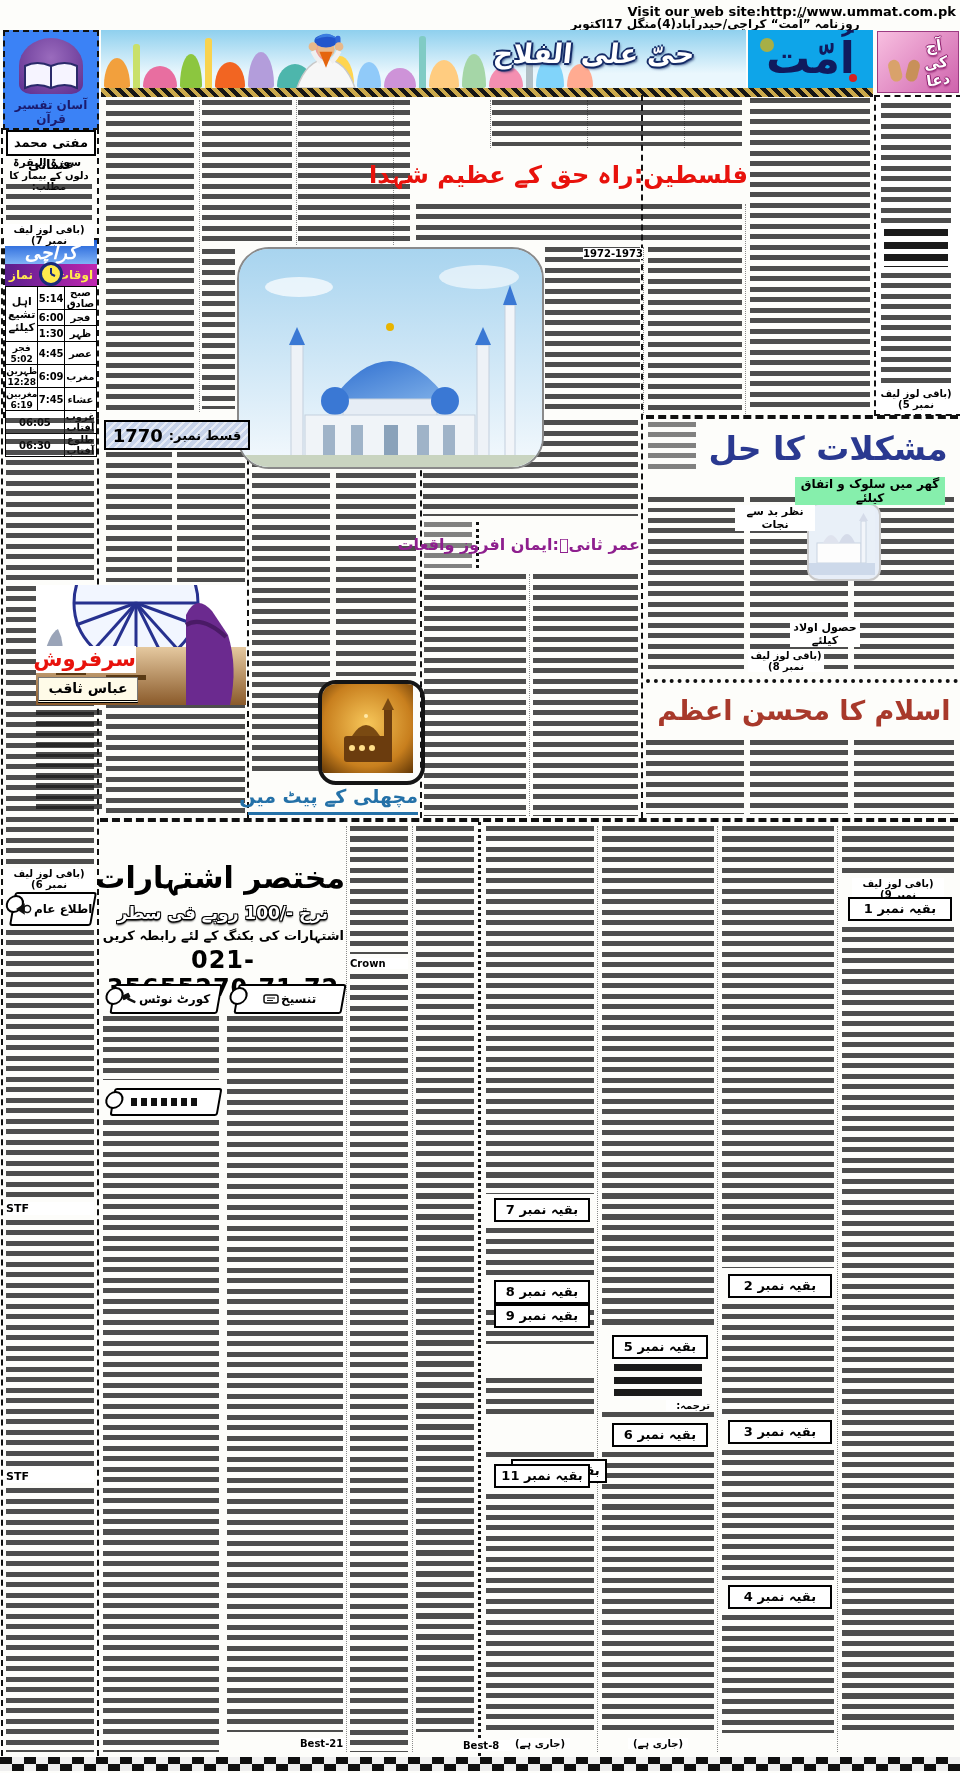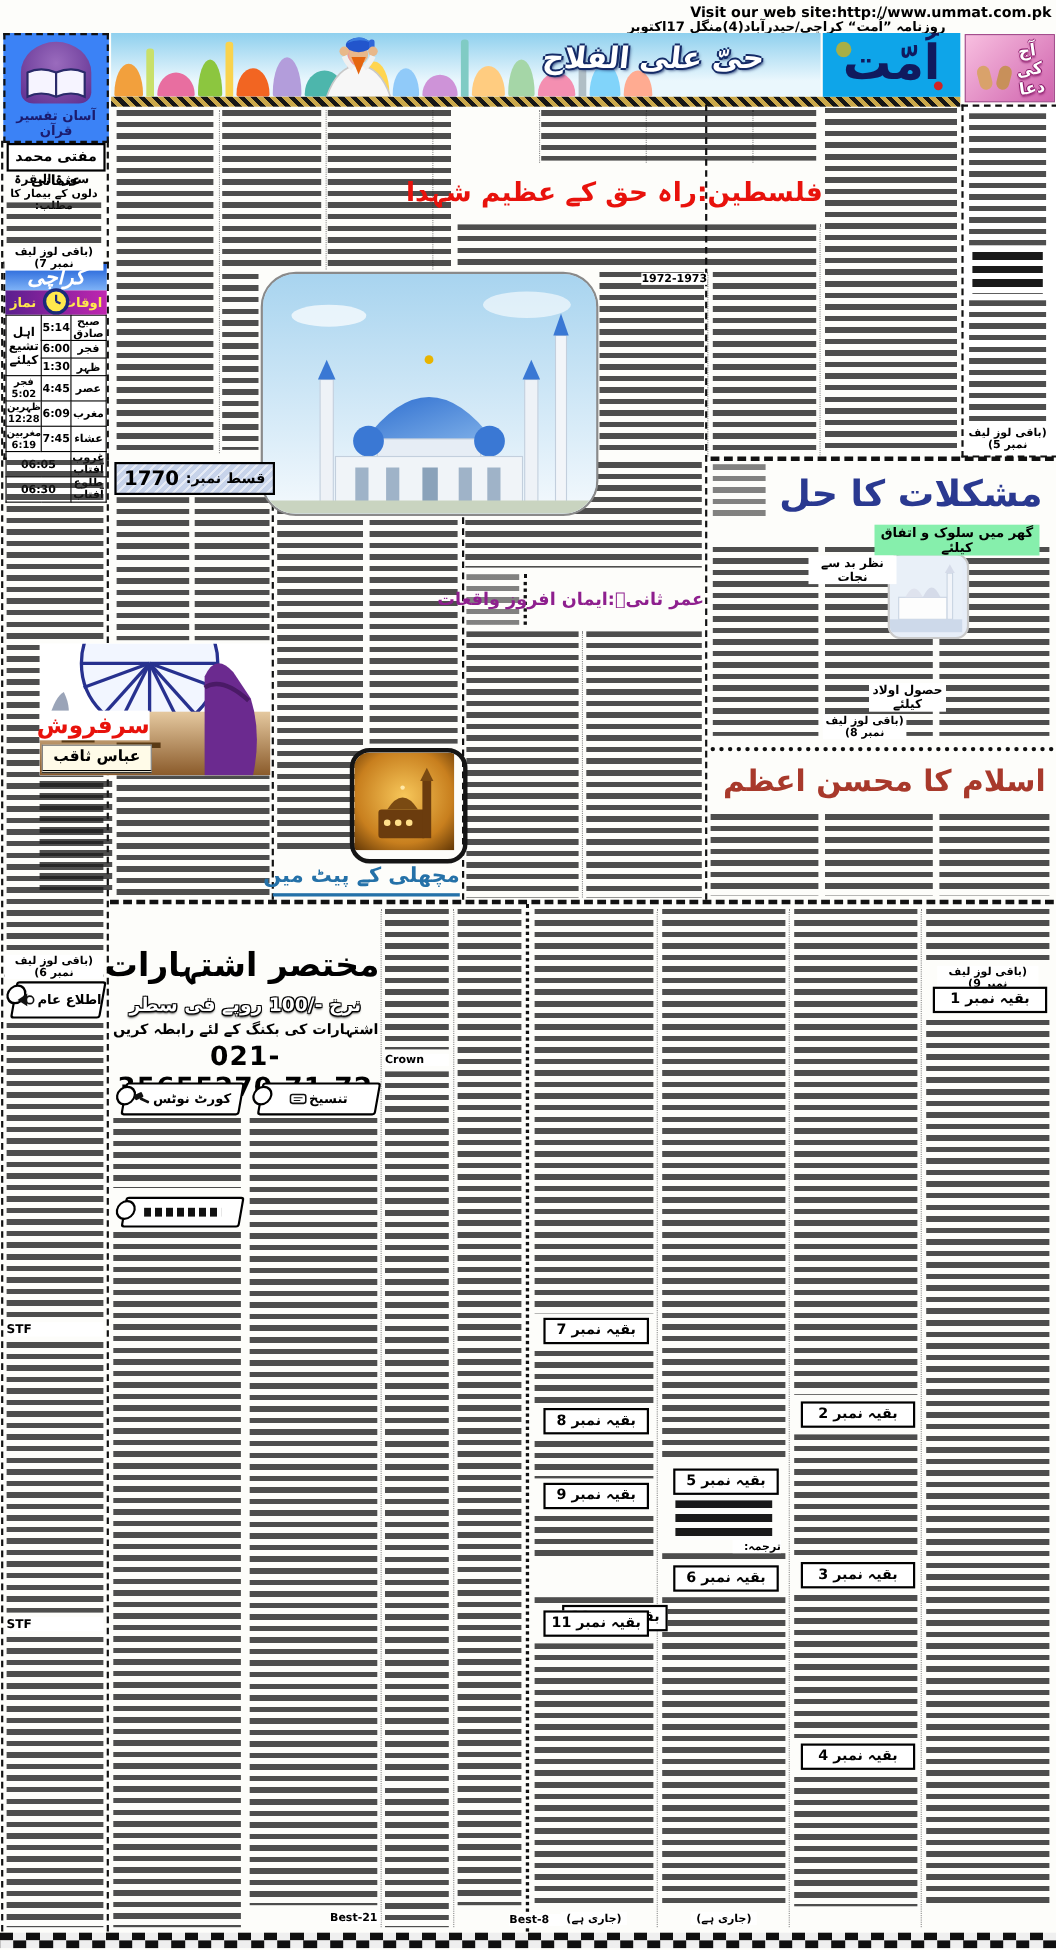--- a/index.html
+++ b/index.html
@@ -399,21 +399,21 @@
 <div class="sim" style="left:416px;top:826px;width:58px;height:906px;"></div>
 <div class="abs" style="left:416px;top:1740px;width:50px;font-weight:bold;font-size:10px;background:#fff;z-index:3;margin-left:47px;">Best-8</div>
 
 <div class="abs vdot3" style="left:478px;top:822px;height:934px;"></div>
 
 <div class="sim" style="left:486px;top:826px;width:108px;height:368px;"></div>
 <div class="baq" style="left:494px;top:1198px;width:92px;">بقیہ نمبر 7</div>
 <div class="sim" style="left:486px;top:1228px;width:108px;height:48px;"></div>
 <div class="baq" style="left:494px;top:1280px;width:92px;">بقیہ نمبر 8</div>
 <div class="sim" style="left:486px;top:1310px;width:108px;height:34px;"></div>
-<div class="baq" style="left:494px;top:1348px;width:92px;">بقیہ نمبر 9</div>
+<div class="baq" style="left:494px;top:1304px;width:92px;">بقیہ نمبر 9</div>
 <div class="sim" style="left:486px;top:1378px;width:108px;height:40px;"></div>
 <div class="baq" style="left:494px;top:1459px;width:92px;margin-left:17px;">بقیہ نمبر 10</div>
 <div class="sim" style="left:486px;top:1452px;width:108px;height:8px;"></div>
 <div class="baq" style="left:494px;top:1464px;width:92px;">بقیہ نمبر 11</div>
 <div class="sim" style="left:486px;top:1494px;width:108px;height:240px;"></div>
 <div class="cont ur" style="left:510px;top:1738px;width:60px;">(جاری ہے)</div>
 
 <div class="abs vdot" style="left:597px;top:826px;height:926px;"></div>
 <div class="sim" style="left:602px;top:826px;width:112px;height:504px;"></div>
 <div class="baq" style="left:612px;top:1335px;width:92px;">بقیہ نمبر 5</div>

